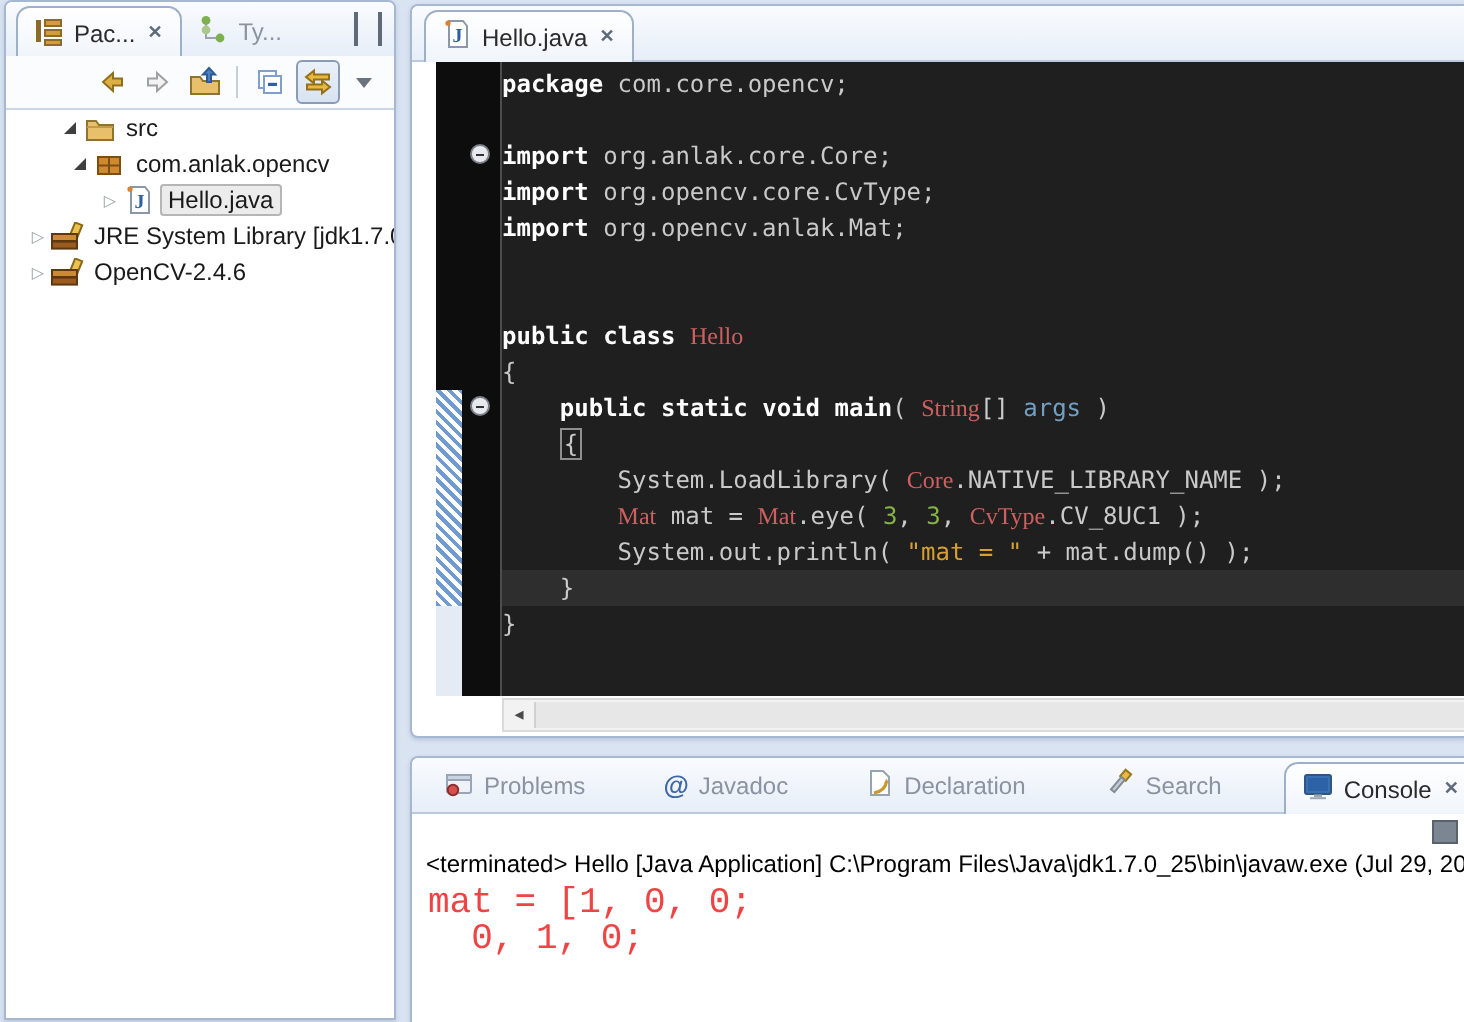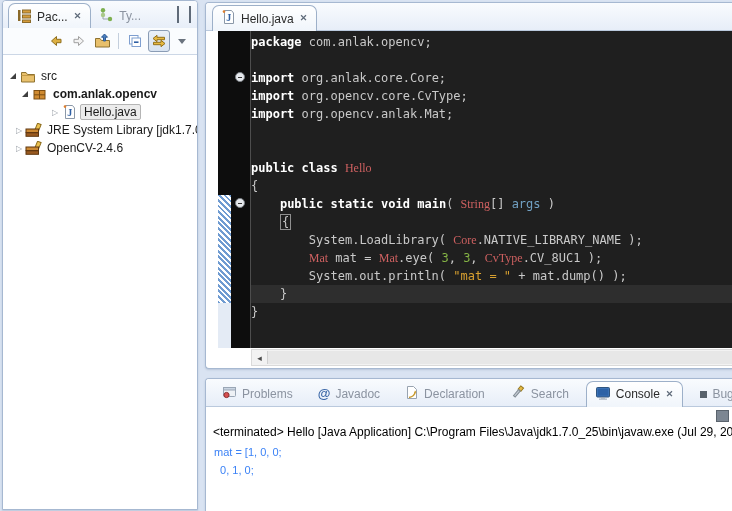--- a/index.html
+++ b/index.html
@@ -58,26 +58,26 @@
   .tok-v{color:var(--ed-param);}
   .tok-n{color:var(--ed-num);}
   .tok-s{color:var(--ed-str);}
   .tok-m{}
   .tok-b{border:1px solid #8f8f8f;padding:0 1px;}
   #hscroll{position:absolute;left:45px;right:0;bottom:2px;height:15px;background:#f2f2f2;border:1px solid #dadada;display:flex;align-items:center;}
   #hscroll .sarrow{width:15px;text-align:center;font-size:9px;color:#4a4a4a;font-family:"DejaVu Sans",sans-serif;}
   #hscroll .thumb{flex:1;height:13px;background:#e7e7e7;border-left:1px solid #d0d0d0;}
   
   #bottom-panel{left:205px;top:378px;width:527px;height:133px;border-radius:4px 0 0 0;border-right:none;border-bottom:none;}
-  #bp-tabs{display:flex;align-items:center;gap:9px;padding-left:8px;height:27px;}
+  #bp-tabs{display:flex;align-items:flex-start;gap:23px;padding-left:8px;height:27px;}
   #bp-tabs .tab.inactive{display:inline-flex;gap:5px;align-items:center;height:24px;}
   #console-toolbar-partial{position:absolute;right:4px;top:31px;width:11px;height:10px;background:#7c8692;border:1px solid #5a636d;}
   #console-header{position:absolute;left:7px;top:46px;right:0;white-space:nowrap;color:#000;}
   #console-output{position:absolute;left:8px;top:64px;right:0;bottom:0;
-      font-family:Liberation Sans, sans-serif;font-size:11px;line-height:18px;color:#3b82f6;}
+      font-family:Liberation Mono, monospace;font-size:18px;line-height:18px;color:#ef4444;}
   .conline{white-space:pre;}
 </style>
 </head>
 <body>
 
 <div id="app" style="--ed-bg: #1f1f1f; --ed-gutter: #0d0d0d; --ed-cur: #2e2e2e; --ed-plain: #c9c9c9; --ed-kw: #ffffff; --ed-type: #cd6060; --ed-param: #71a0c2; --ed-num: #85b445; --ed-str: #d8a030; --ed-range: #6f9bd1;">
 
   <div id="left-panel" class="panel">
     <div class="tabrow">
       <span id="lp-tabs" style="display:inline-flex;padding-left:5px;">
@@ -135,33 +135,33 @@
           <svg width="18" height="16">
             <path d="M3 5.5 l4 -3.2 v2 h7.5 v2.4 H7 v2 Z" fill="#e7b93f" stroke="#93701c"></path>
             <path d="M15 10.5 l-4 -3.2 v2 H3.5 v2.4 H11 v2 Z" fill="#e7b93f" stroke="#93701c"></path>
           </svg>
         </span>
         <span class="tbtn">
           <span class="vmenu"></span>
         </span>
       </div>
     <div id="tree">
-        <div class="trow" style="padding-left: 4px; margin-top: 12px;">
+        <div class="trow" style="padding-left: 26px;">
           <span class="arrbox">
             <span class="arr-exp"></span>
           </span>
           <span class="ticon">
             <svg width="16" height="15">
               <path d="M1.5 3.5 h4.5 l1.5 2 h7 v7.5 h-13 Z" fill="#e8c06c" stroke="#8f7330"></path>
               <path d="M1.5 6.5 h13" stroke="#c49a48"></path>
             </svg>
           </span>
           <span class="tlabel">src</span>
         </div>
-        <div class="trow" style="padding-left: 16px; font-weight: bold;">
+        <div class="trow" style="padding-left: 31px;">
           <span class="arrbox">
             <span class="arr-exp"></span>
           </span>
           <span class="ticon">
             <svg width="15" height="15">
               <rect x="2" y="3.5" width="11" height="8.5" fill="#cf8a30" stroke="#7d4e12"></rect>
               <path d="M7.5 3.5 V12 M2 7.8 H13" stroke="#7d4e12"></path>
             </svg>
           </span>
           <span class="tlabel">com.anlak.opencv</span>
@@ -225,21 +225,21 @@
     <div id="editor-dark">
       <div id="range-ruler">
         <div id="range-light" style="top: 272px; bottom: 0px;"></div>
         <div id="range-hatch" style="top: 164px; height: 108px;"></div>
       </div>
       <div id="fold-ruler">
           <div class="fold-marker" style="top: 41px;"></div>
           <div class="fold-marker" style="top: 167px;"></div>
         </div>
       <div id="code">
-          <div class="cl"><span class="tok-k">package</span><span class="tok-p"> com.anlak.opencv;</span></div>
+          <div class="cl"><span class="tok-k">package</span><span class="tok-p"> com.core.opencv;</span></div>
           <div class="cl"></div>
           <div class="cl"><span class="tok-k">import</span><span class="tok-p"> org.anlak.core.Core;</span></div>
           <div class="cl"><span class="tok-k">import</span><span class="tok-p"> org.opencv.core.CvType;</span></div>
           <div class="cl"><span class="tok-k">import</span><span class="tok-p"> org.opencv.anlak.Mat;</span></div>
           <div class="cl"></div>
           <div class="cl"></div>
           <div class="cl"><span class="tok-k">public</span><span class="tok-p"> </span><span class="tok-k">class</span><span class="tok-p"> </span><span class="tok-t">Hello</span></div>
           <div class="cl"><span class="tok-p">{</span></div>
           <div class="cl"><span class="tok-p">    </span><span class="tok-k">public</span><span class="tok-p"> </span><span class="tok-k">static</span><span class="tok-p"> </span><span class="tok-k">void</span><span class="tok-p"> </span><span class="tok-k">main</span><span class="tok-p">( </span><span class="tok-t">String</span><span class="tok-p">[] </span><span class="tok-v">args</span><span class="tok-p"> )</span></div>
           <div class="cl"><span class="tok-p">    </span><span class="tok-b">{</span></div>

